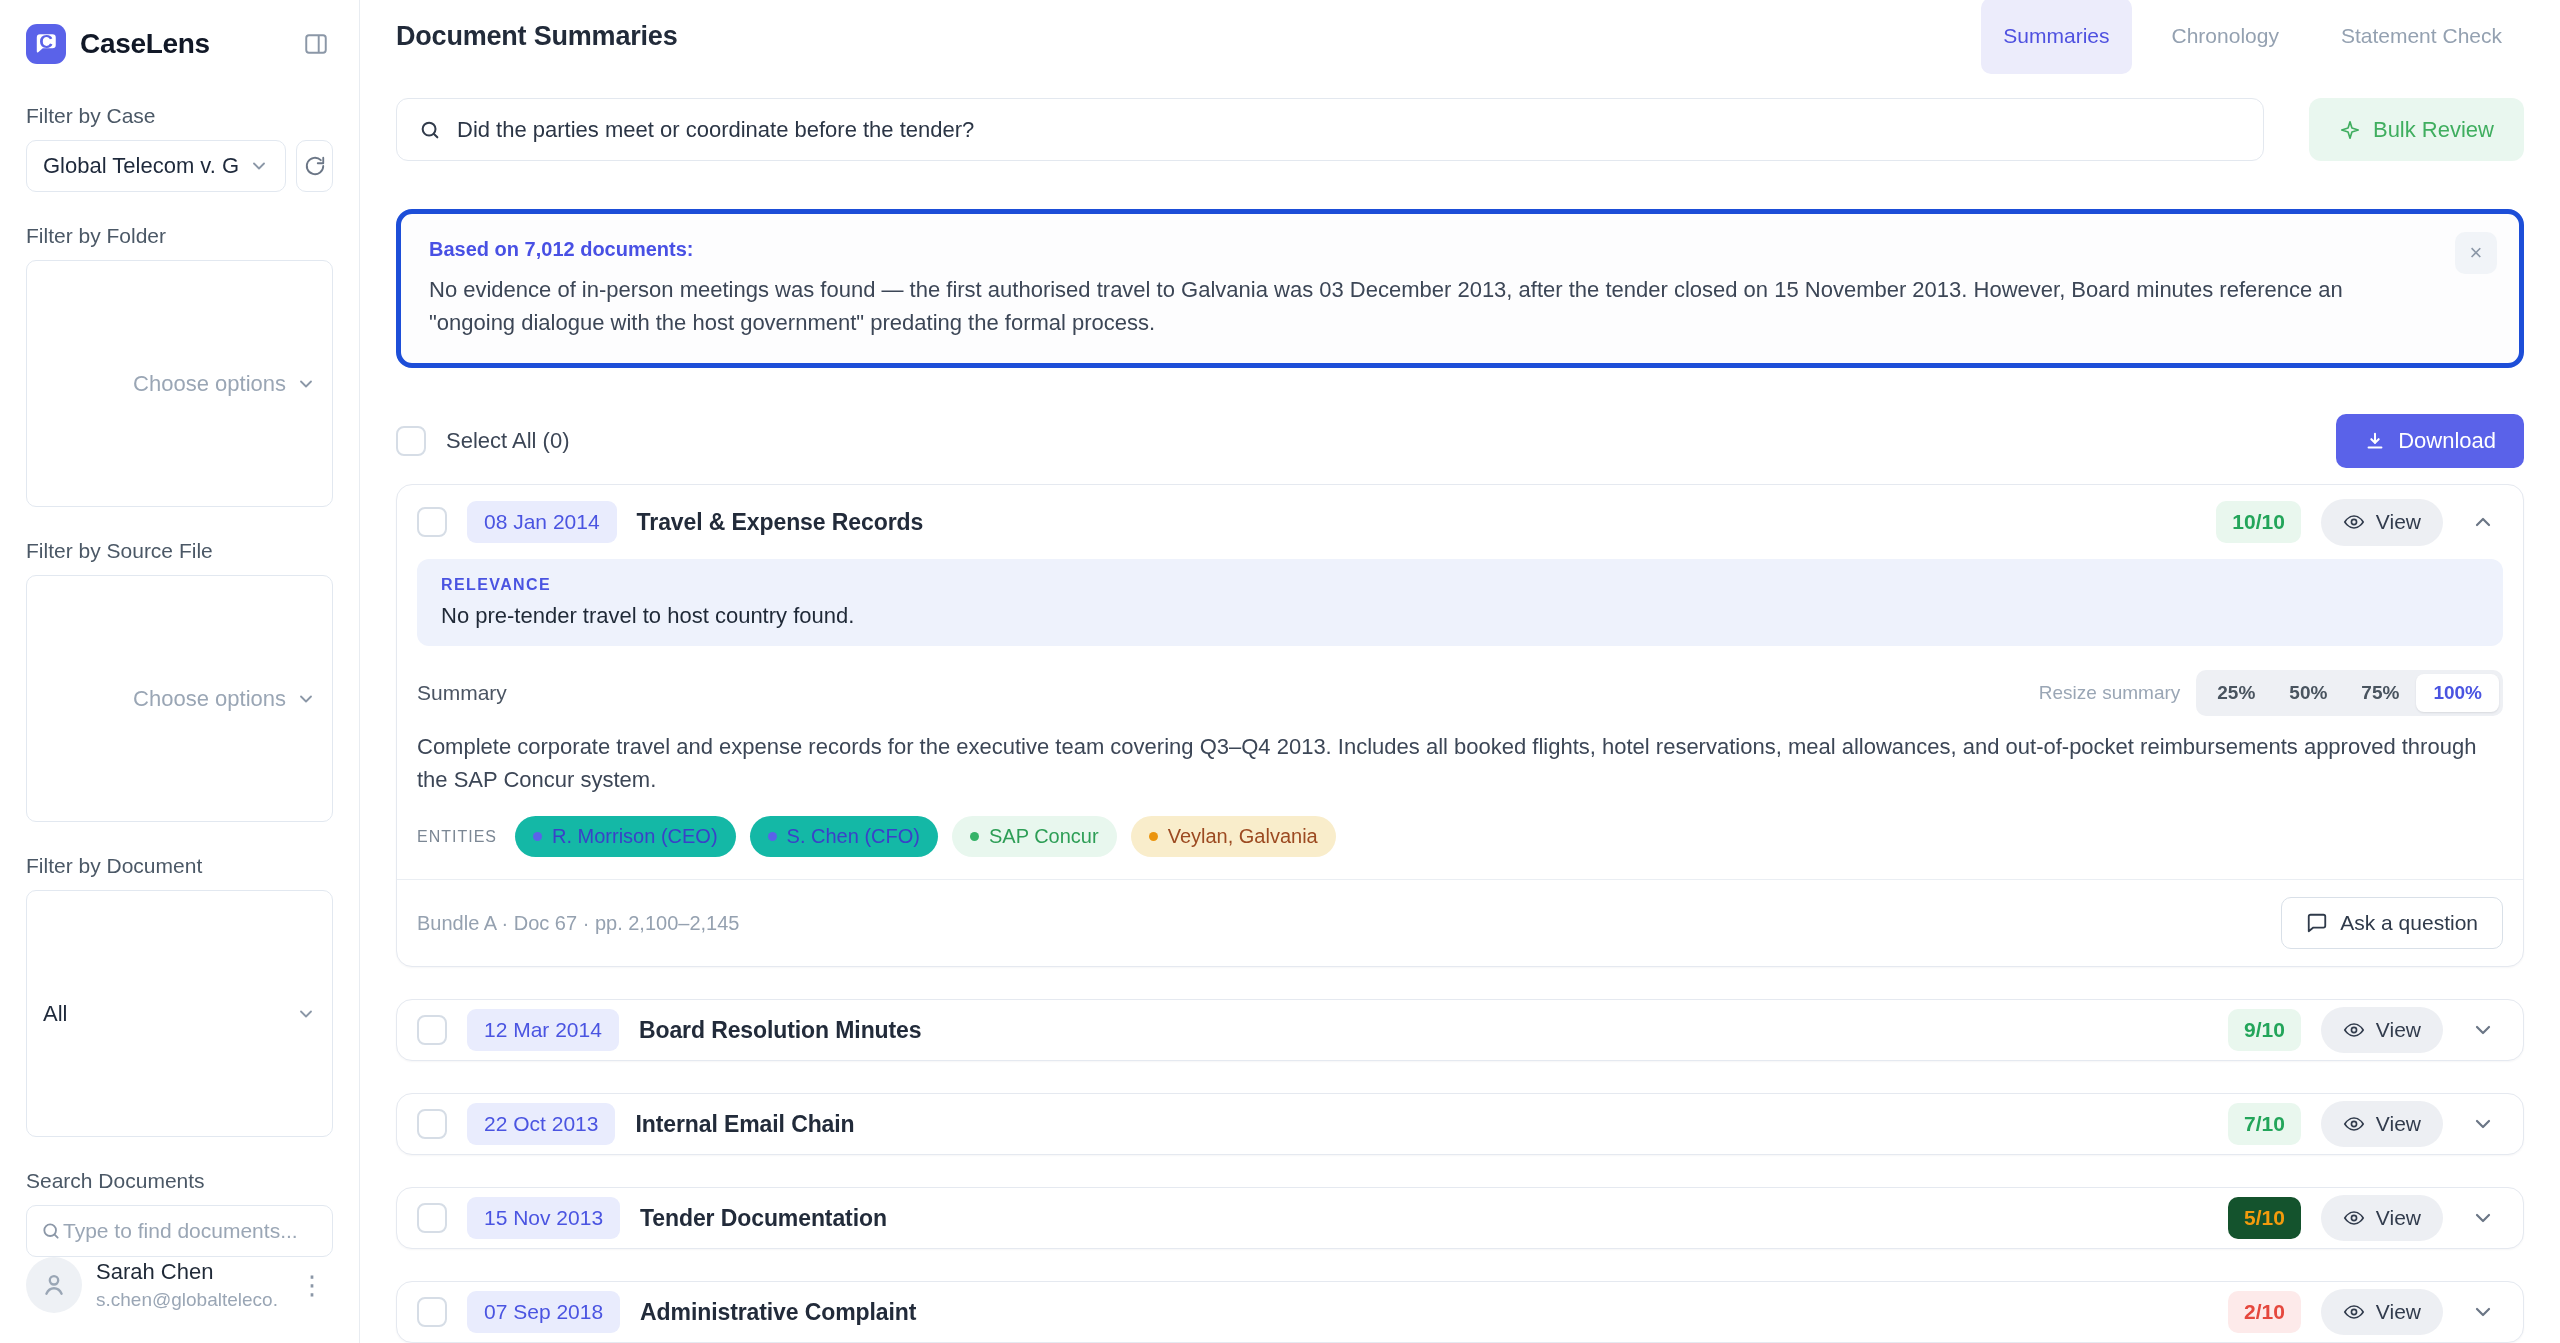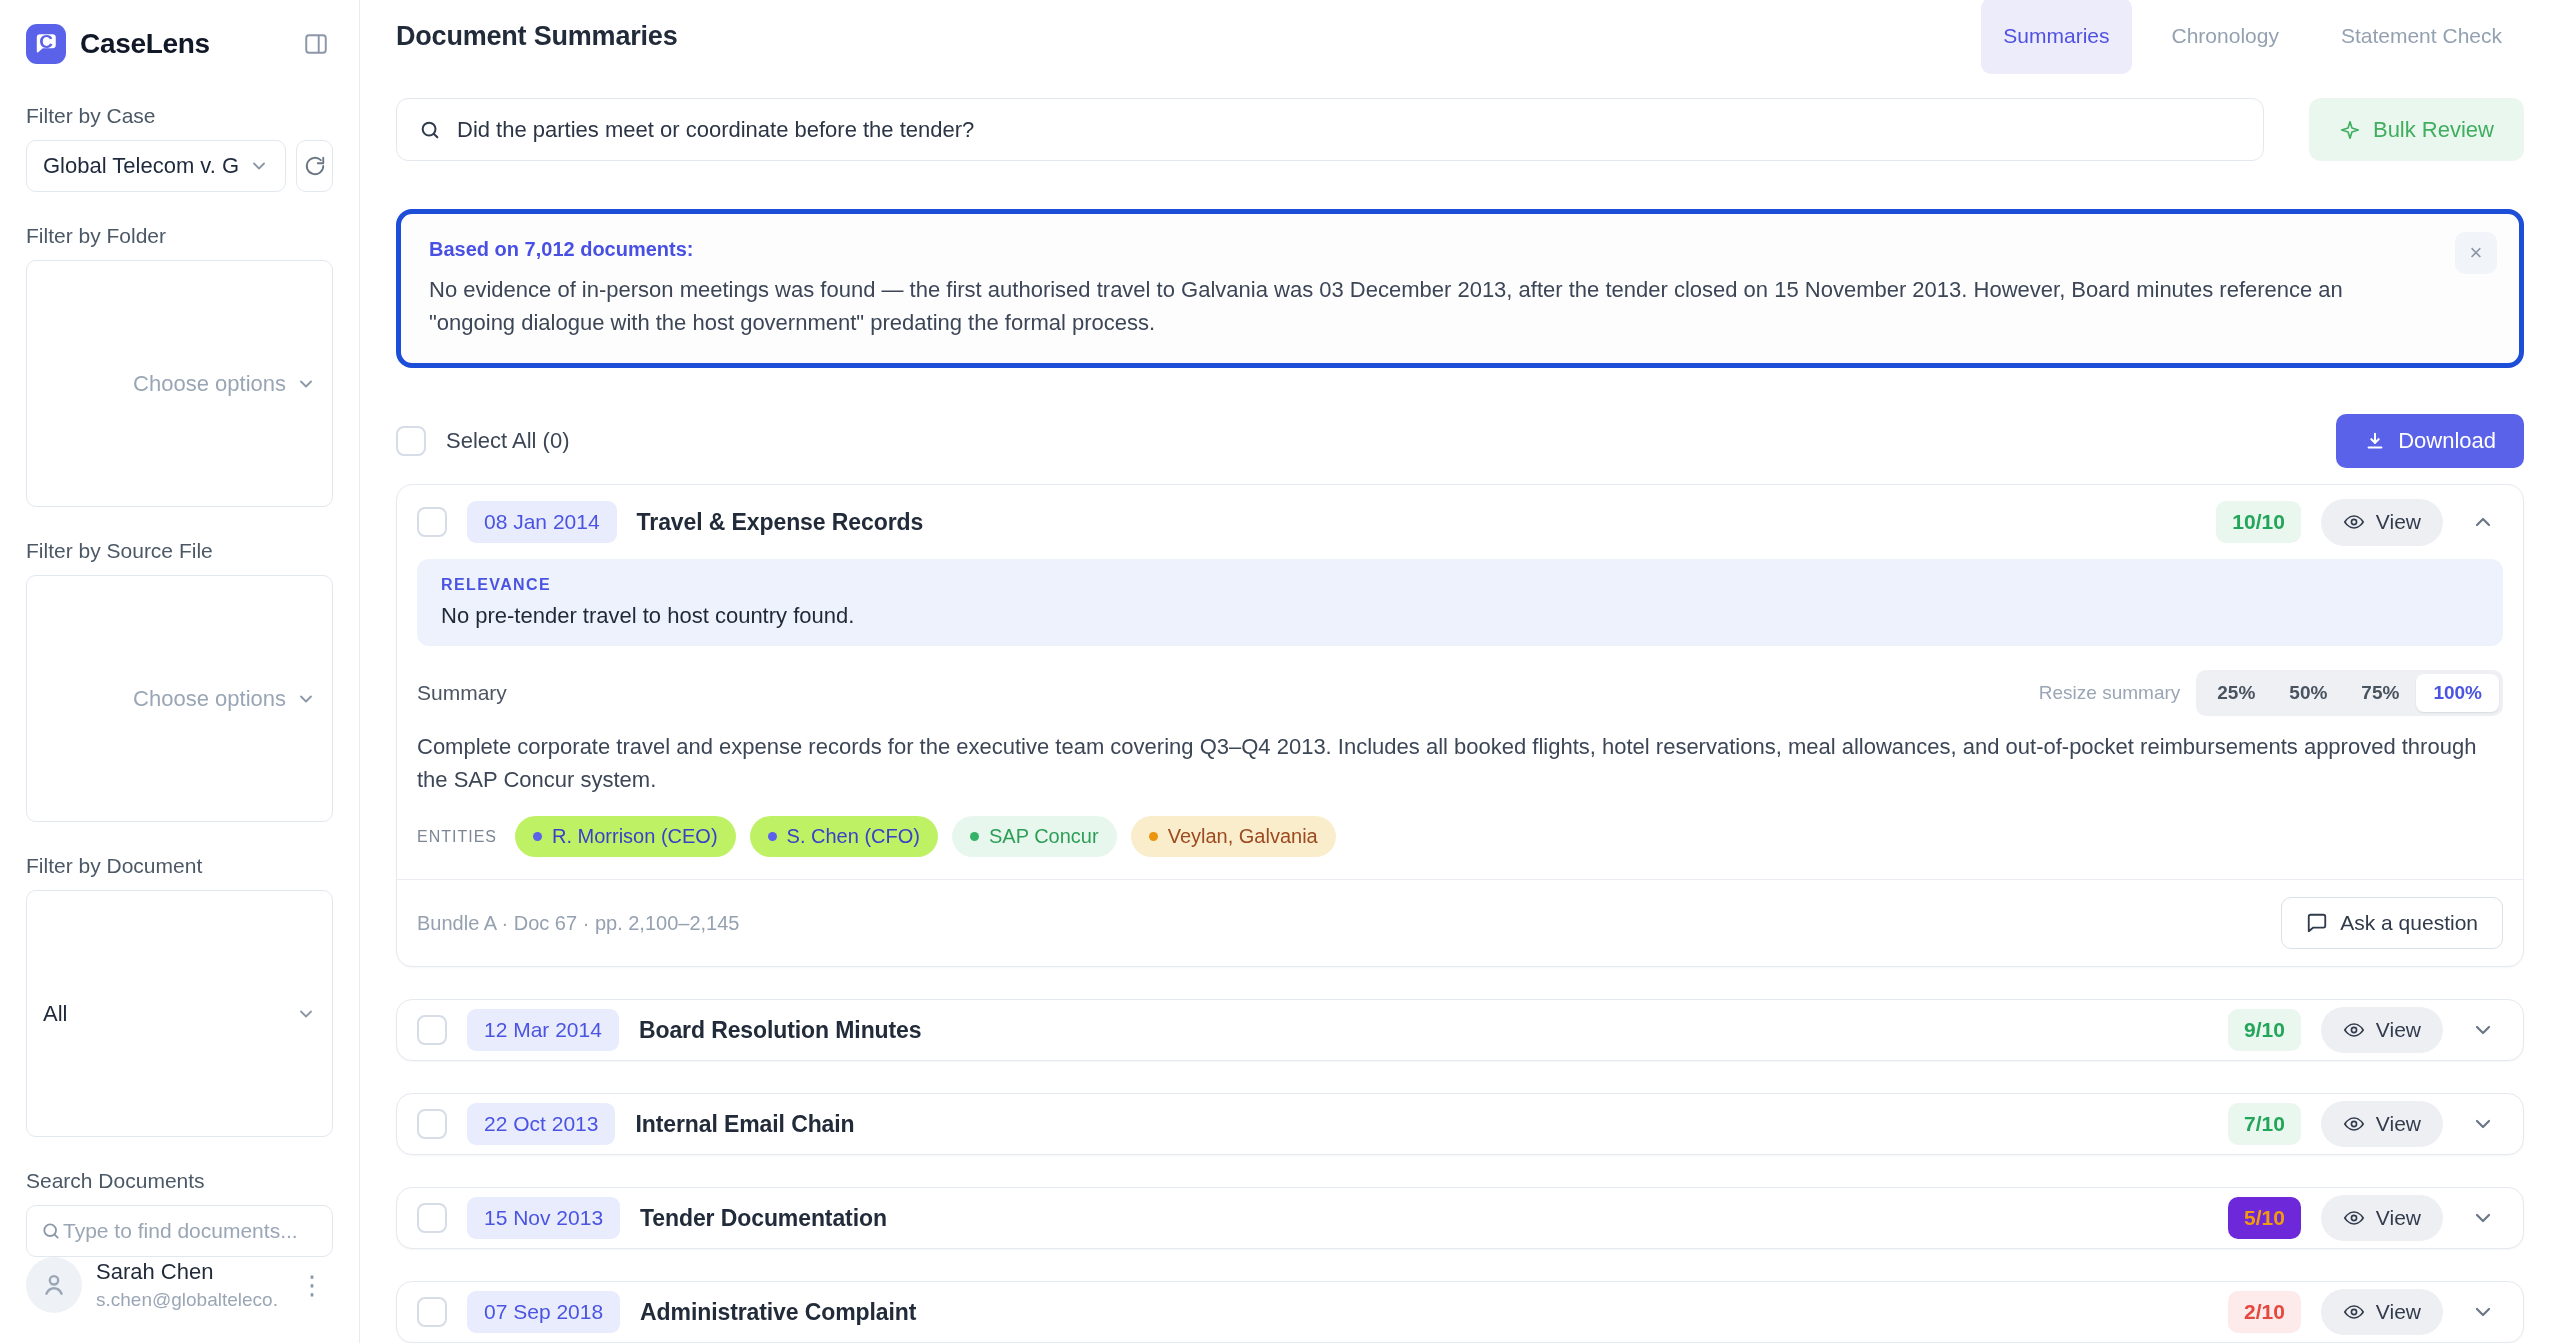--- a/index.html
+++ b/index.html
@@ -114,21 +114,21 @@
   }
   .card.expanded { margin-top:16px; padding-bottom:0; }
   .card-head { height:74px; display:flex; align-items:center; padding:0 20px; gap:20px; }
   .date-badge {
     background:#e9ecfd; color:#4a54e1; font-size:21px; padding:9px 17px; border-radius:9px; white-space:nowrap;
   }
   .doc-title { font-size:23px; font-weight:bold; color:#222b3a; letter-spacing:-0.1px; }
   .spacer { flex:1; }
   .score { font-size:21px; font-weight:bold; padding:9px 16px; border-radius:10px; white-space:nowrap; }
   .score-green { color:#23a55a; background:#e9f7ee; }
-  .score-amber { color:#f29b0d; background:#6d28d9; }
+  .score-amber { color:#f29b0d; background:#14532d; }
   .score-red   { color:#e5483e; background:#fdeaea; }
   .view-btn {
     height:47px; padding:0 22px; border-radius:999px; background:#edeff3; color:#323c4d;
     font-size:21px; display:flex; align-items:center; gap:11px;
   }
   .chev-btn { color:#6b7686; padding:8px; }
 
   .relevance-box { margin:0 20px; background:#eef2fc; border-radius:12px; padding:17px 24px; }
   .relevance-label { font-size:16px; font-weight:bold; letter-spacing:1.4px; color:#4a54e1; }
   .relevance-text { font-size:22px; color:#1f2937; margin-top:9px; }
@@ -142,21 +142,21 @@
   .seg-opt.active { background:#fff; color:#4a54e1; box-shadow:0 1px 2px rgba(16,24,40,.10); }
 
   .summary-text { margin:14px 20px 0; font-size:22px; line-height:33px; color:#3c4656; max-width:2090px; }
 
   .entities-row { margin:20px 20px 0; display:flex; align-items:center; gap:14px; flex-wrap:wrap; }
   .entities-label { font-size:16px; letter-spacing:1px; color:#7b8794; margin-right:4px; }
   .ent-pill {
     display:flex; align-items:center; gap:10px; padding:9px 18px; border-radius:999px; font-size:20px;
   }
   .ent-pill .dot { width:9px; height:9px; border-radius:50%; }
-  .ent-indigo { background:#bef264; color:#3a41c8; } .ent-indigo .dot { background:#5a62e9; }
+  .ent-indigo { background:#14b8a6; color:#3a41c8; } .ent-indigo .dot { background:#5a62e9; }
   .ent-green  { background:#e8f7ee; color:#2d9e56; } .ent-green .dot  { background:#36b368; }
   .ent-amber  { background:#f9edcb; color:#9c4a21; } .ent-amber .dot  { background:#eb940e; }
 
   .card-footer {
     margin-top:22px; border-top:1px solid #eaeef3; padding:17px 20px;
     display:flex; align-items:center;
   }
   .source-ref { font-size:20px; color:#95a1b0; }
   .ask-btn {
     margin-left:auto; height:52px; padding:0 24px; border-radius:10px;

